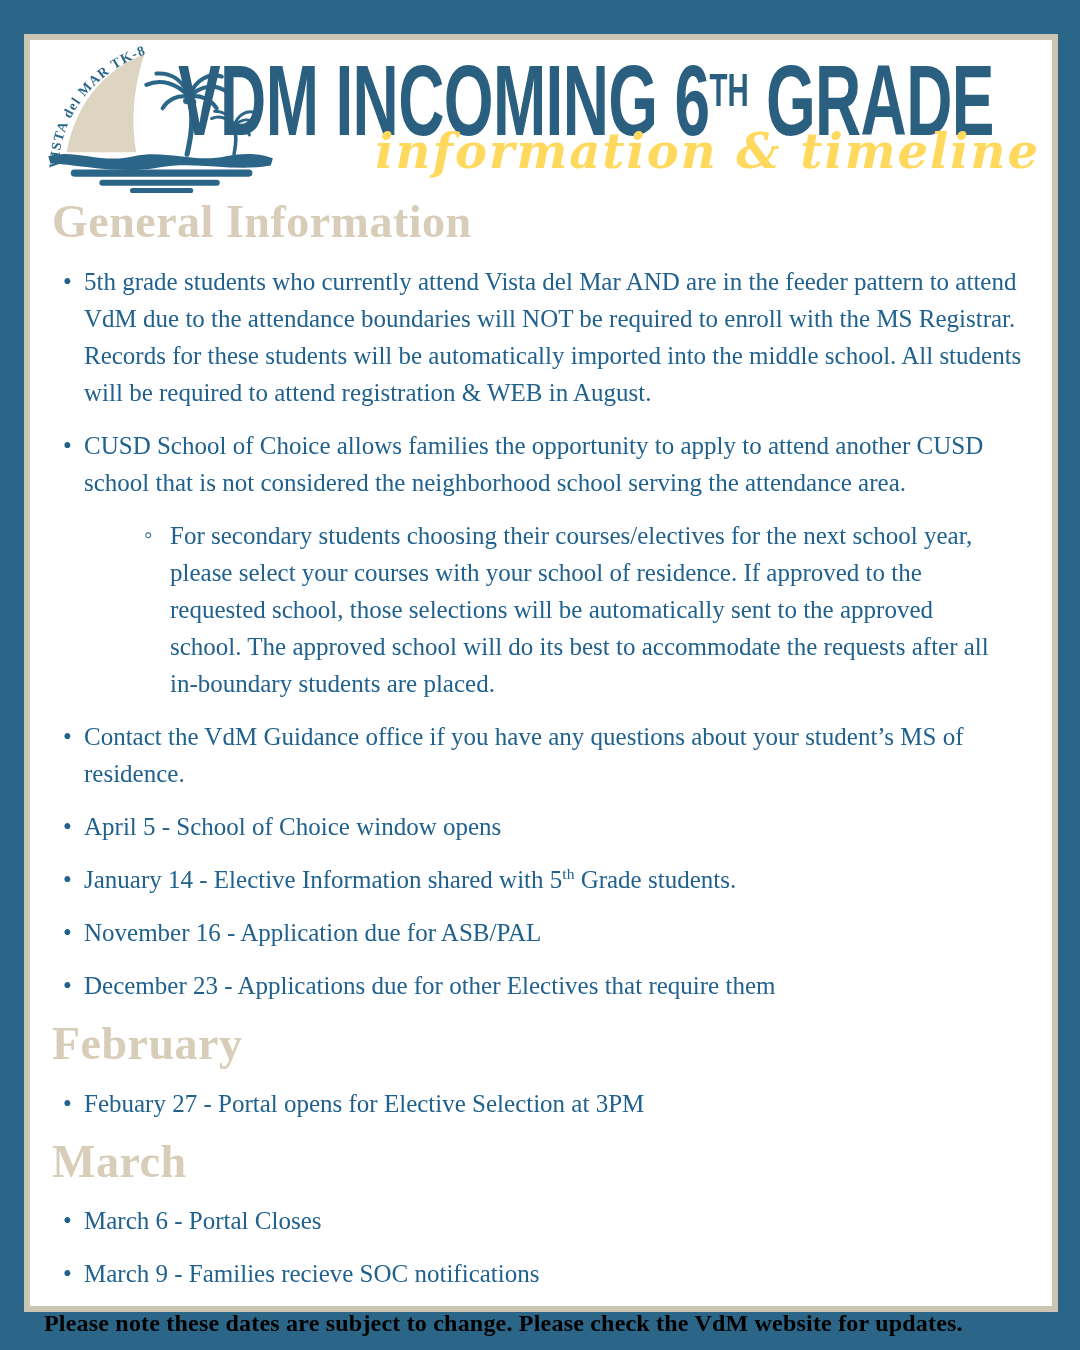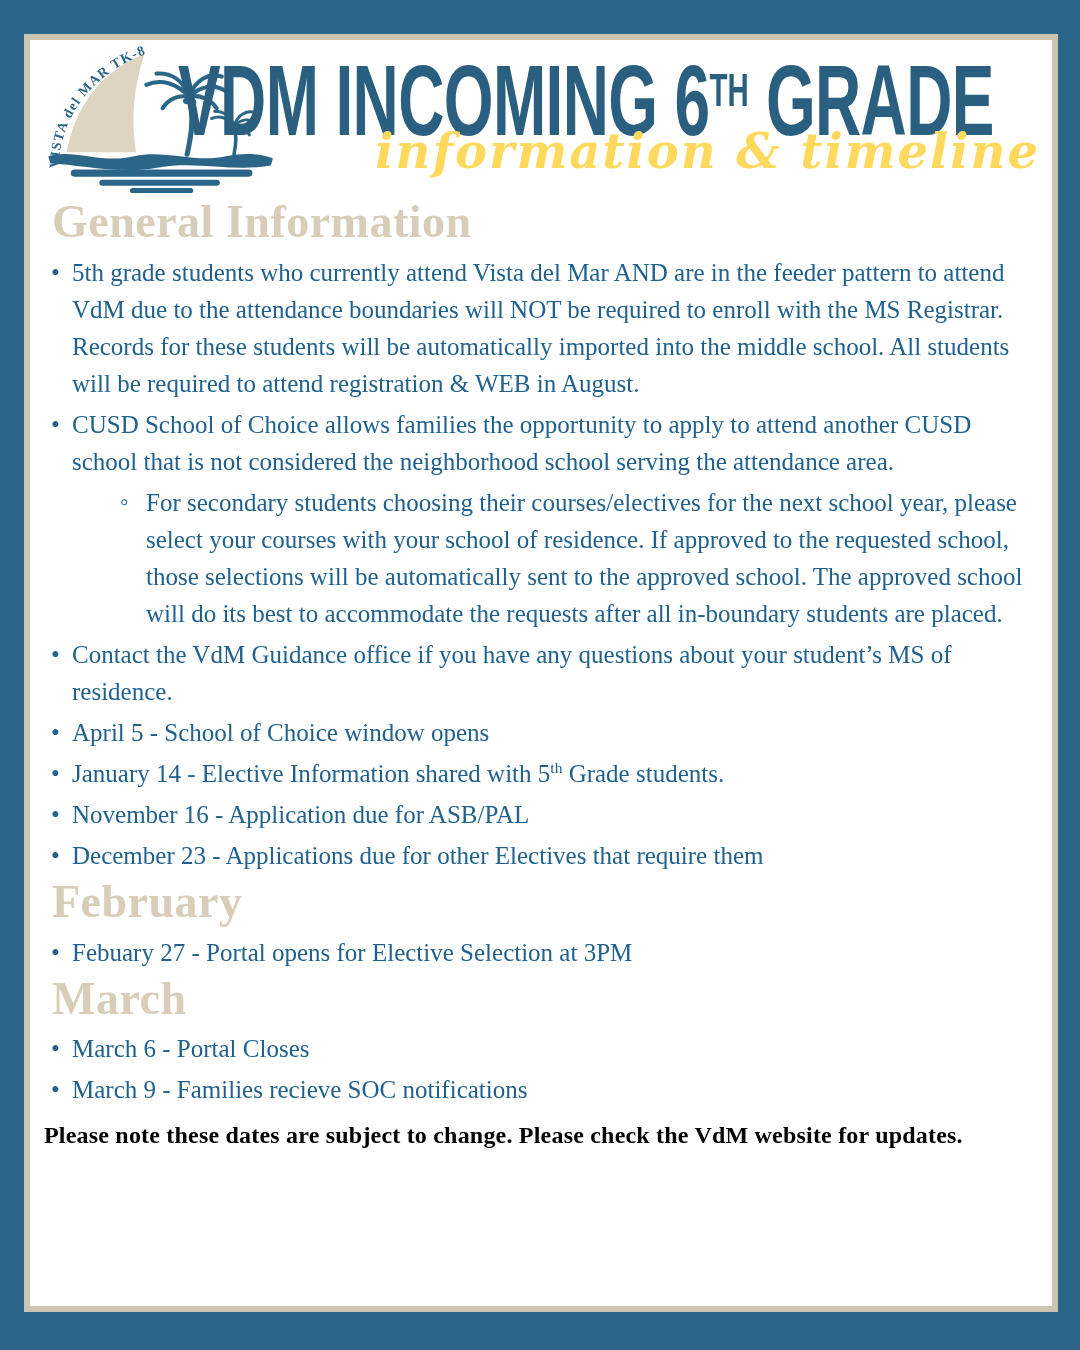--- a/index.html
+++ b/index.html
@@ -65,21 +65,21 @@
     margin: 4px 0 7px 8px;
     letter-spacing: 0.5px;
   }
   ul.bullets {
     margin: 0; padding: 0 0 0 24px;
     list-style: none;
     color: #20618e;
     font-size: 25px;
     line-height: 37px;
   }
-  ul.bullets li { position: relative; margin: 4px; }
+  ul.bullets li { position: relative; margin: 16px; }
   ul.bullets > li::before {
     content: "\2022";
     position: absolute; left: -21px; top: 0;
     color: #20618e;
   }
   ul.sub-bullets {
     margin: 0; padding: 0 0 0 70px;
     list-style: none;
   }
   ul.sub-bullets > li::before {

